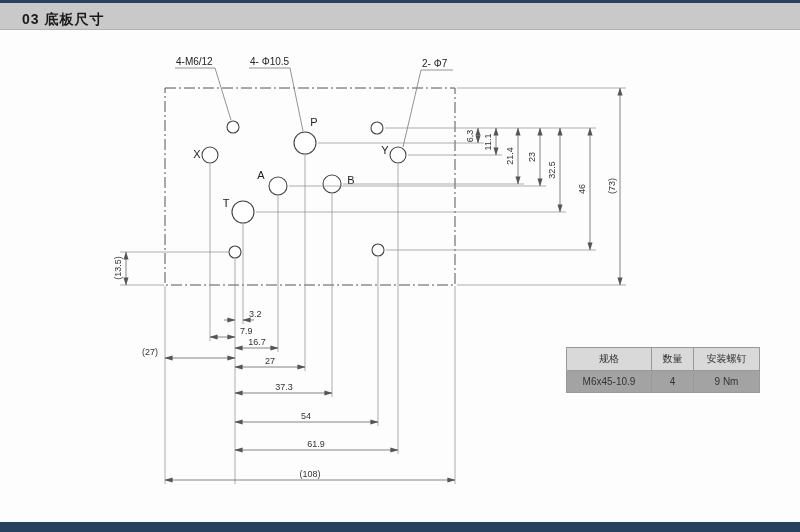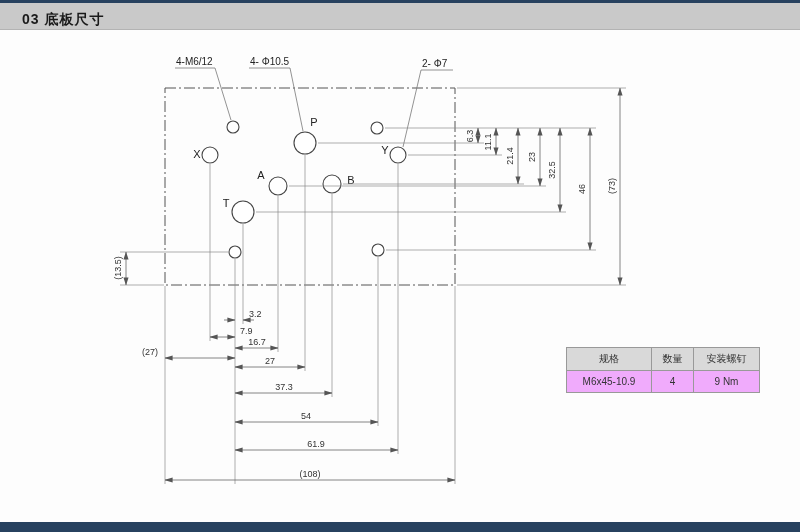--- a/index.html
+++ b/index.html
@@ -17,21 +17,21 @@
   .thin{stroke:#666;stroke-width:0.8}
   .ld{fill:none;stroke:#777;stroke-width:0.8}
   .lbl{font-size:10px;fill:#222}
   .port{font-size:11px;fill:#222}
   .dimt{font-size:9px;fill:#333}
   .screw-table{position:absolute;left:566px;top:347px;width:193px}
   .table-title{font-size:12px;color:#222;margin-bottom:7px;letter-spacing:1px}
   .screw-table table{border-collapse:collapse;width:100%;font-size:10px;color:#333;table-layout:fixed}
   .screw-table th,.screw-table td{border:1px solid #999;text-align:center;padding:4px 2px;overflow:hidden;white-space:nowrap}
   .screw-table th{background:#d9d9d9;font-weight:normal}
-  .screw-table td{background:#f0abfc;height:22px}
+  .screw-table td{background:#a3a3a3;height:22px}
 </style>
 </head>
 <body>
 
 <div class="topbar"></div>
 <div class="header">
   <div class="title">03 底板尺寸</div>
 </div>
 
 <svg class="drawing" width="800" height="532" viewBox="0 0 800 532">

